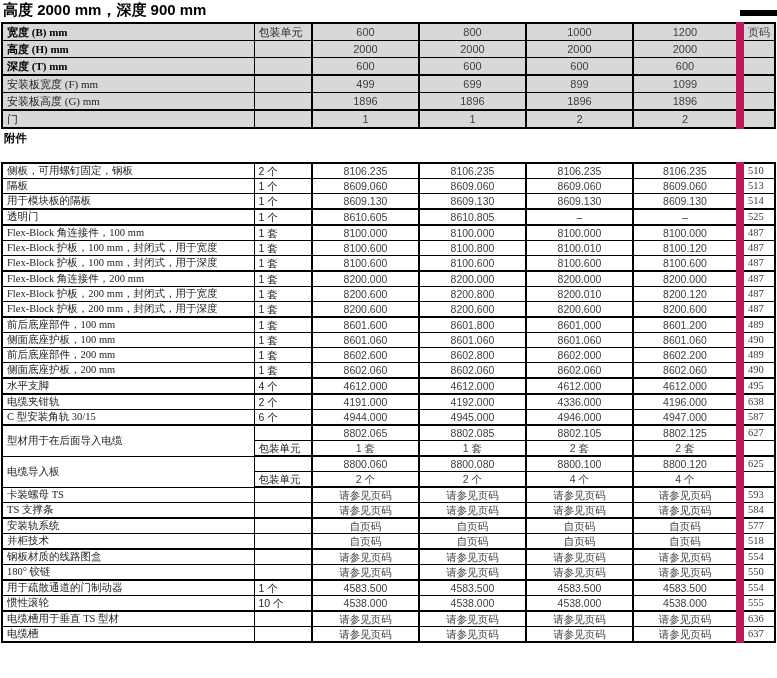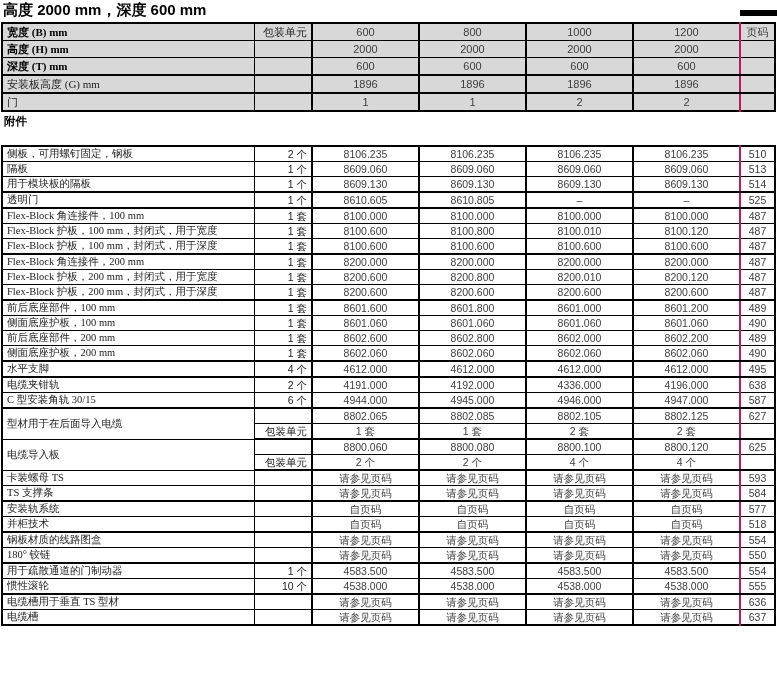--- a/index.html
+++ b/index.html
@@ -6,36 +6,36 @@
   #page{position:relative;width:777px;height:678px;background:#ffffff;overflow:hidden;
         font-family:"Liberation Sans",sans-serif;color:#1c1c1c;}
   #title{position:absolute;left:3px;top:0;font-size:15px;font-weight:bold;color:#000;
          white-space:nowrap;line-height:20px;}
   #tabmark{position:absolute;top:10px;right:0;width:37px;height:6px;background:#000;}
   #tables{position:absolute;left:1px;top:22px;width:774px;}
   table{border-collapse:collapse;table-layout:fixed;width:773px;border:2px solid #000;}
   td{border:1px solid #000;font-size:11px;height:16px;line-height:12px;padding:0 4px;
      white-space:nowrap;overflow:hidden;vertical-align:middle;color:#222;}
   .cLabel{text-align:left;font-family:Liberation Serif, serif;}
-  .cUnit{text-align:right;border-left:1px solid #000;}
+  .cUnit{text-align:left;border-left:1px solid #000;}
   .cVal{text-align:center;border-left:2px solid #000;color:#3d3d3d;}
-  .cPage{text-align:center;border-left:2px solid #be185d;color:#3d3d3d;}
+  .cPage{border-left:8px solid #be185d;color:#3d3d3d;font-family:Liberation Serif, serif;}
   #specTable td{background:#d8d8d8;}
   #accTable td{height:14px;font-size:10.5px;}
   tr.thickAfter>td{border-bottom:2px solid #000;}
   tr.thickTop>td{border-top:2px solid #000;}
   .boldTxt{font-weight:bold;color:#000;}
   #accHeader{font-size:11.5px;font-weight:bold;color:#000;margin:2px 0 16px 3px;line-height:15px;}
   .sq{font-size:8px;color:#000;}
 </style>
 </head>
 <body>
 
 <div id="page">
-  <div id="title">高度 2000 mm，深度 600 mm</div>
+  <div id="title">高度 2000 mm，深度 900 mm</div>
   <div id="tabmark"></div>
   <div id="tables">
     <table id="specTable">
       <colgroup>
         <col style="width:252px">
           <col style="width:58px">
         <col style="width:107px">
           <col style="width:107px">
         <col style="width:107px">
           <col style="width:107px">
@@ -60,20 +60,29 @@
             <td class="cVal">2000</td>
             <td class="cPage"></td>
           </tr>
           <tr class="thickAfter">
             <td class="cLabel boldTxt">深度 (T) mm</td>
             <td class="cUnit"></td>
             <td class="cVal">600</td>
             <td class="cVal">600</td>
             <td class="cVal">600</td>
             <td class="cVal">600</td>
+            <td class="cPage"></td>
+          </tr>
+          <tr>
+            <td class="cLabel">安装板宽度 (F) mm</td>
+            <td class="cUnit"></td>
+            <td class="cVal">499</td>
+            <td class="cVal">699</td>
+            <td class="cVal">899</td>
+            <td class="cVal">1099</td>
             <td class="cPage"></td>
           </tr>
           <tr class="thickAfter">
             <td class="cLabel">安装板高度 (G) mm</td>
             <td class="cUnit"></td>
             <td class="cVal">1896</td>
             <td class="cVal">1896</td>
             <td class="cVal">1896</td>
             <td class="cVal">1896</td>
             <td class="cPage"></td>

